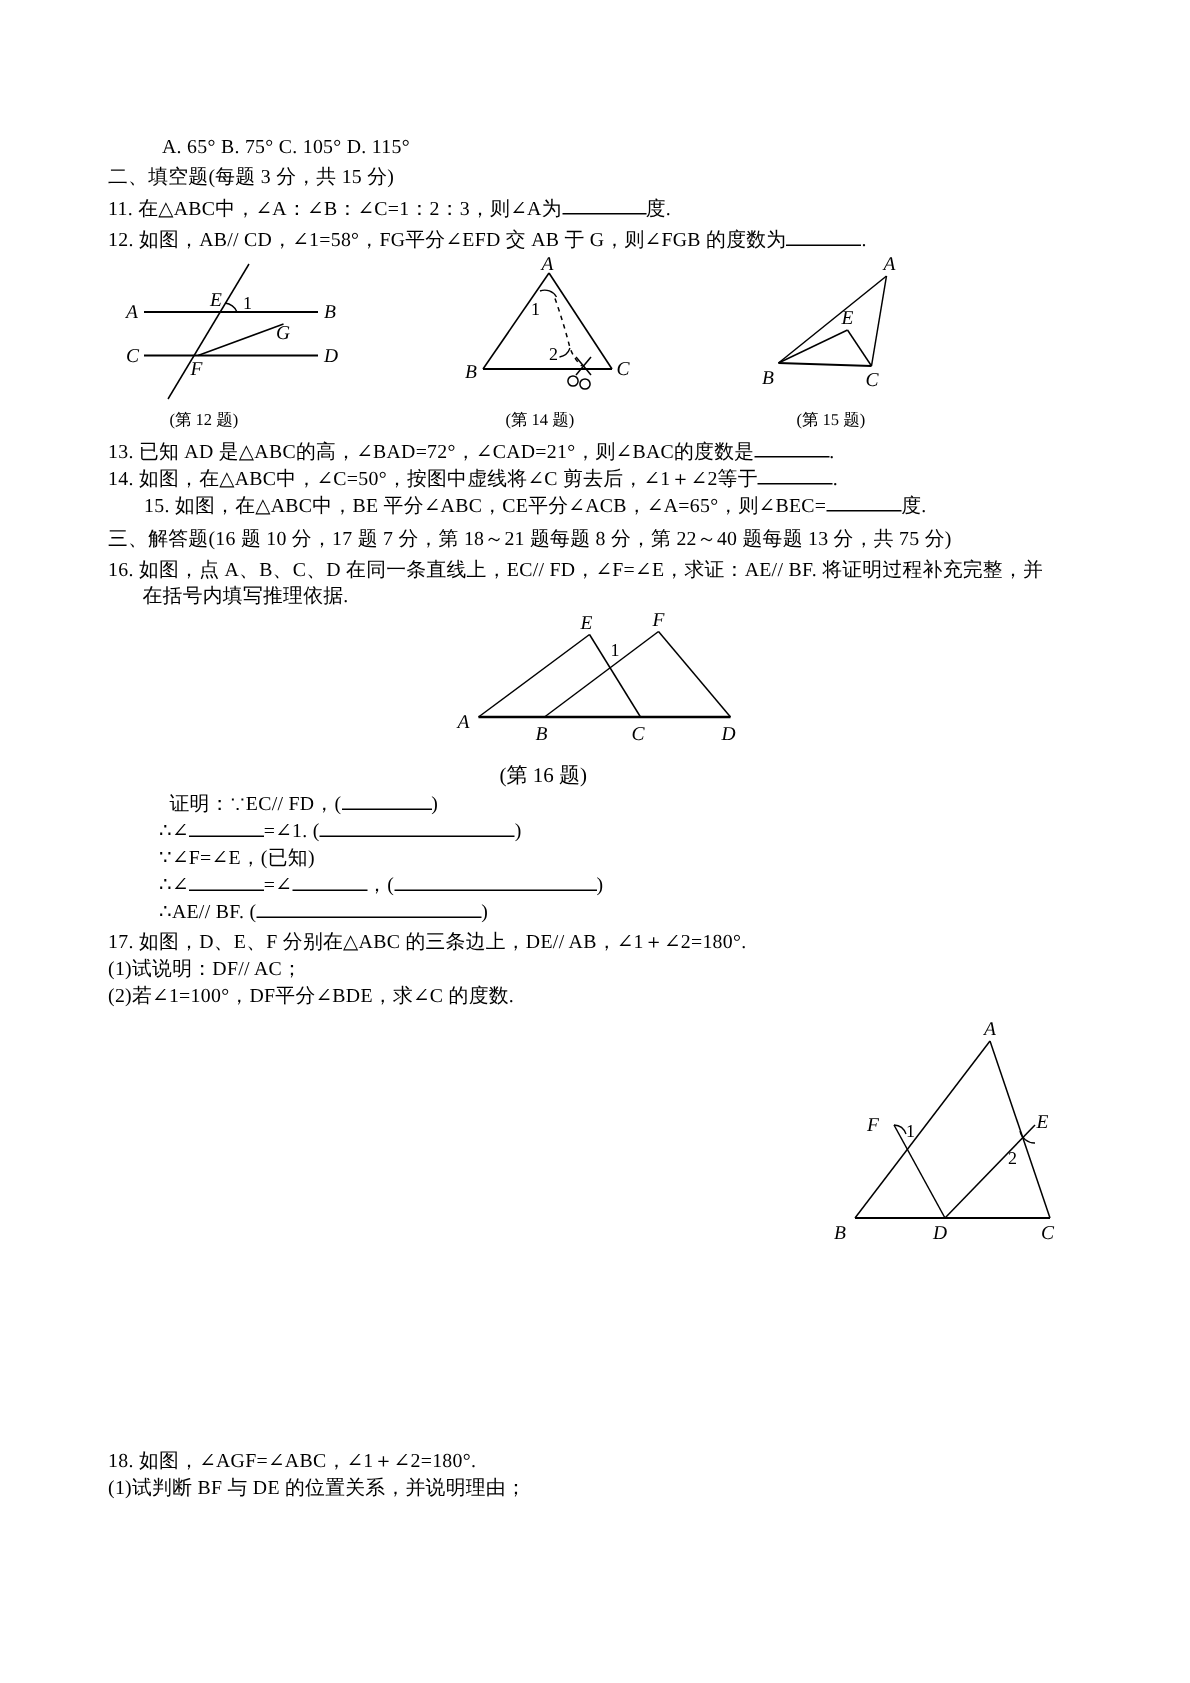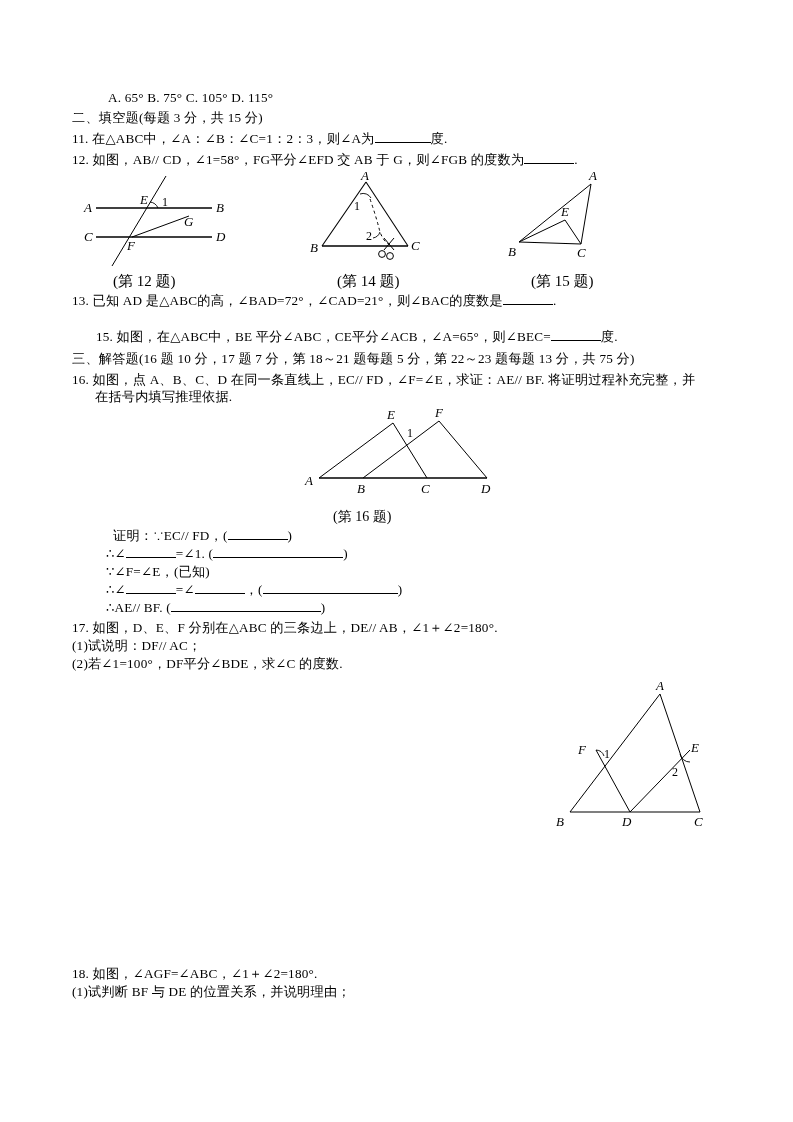--- a/index.html
+++ b/index.html
@@ -30,21 +30,21 @@
   }
   .blank {
     display: inline-block;
     border-bottom: 1px solid #000;
     vertical-align: baseline;
   }
   .b50 { width: 50px; }
   .b56 { width: 56px; }
   .cap {
     position: absolute;
-    font-size: 15px;
+    font-size: 11px;
     white-space: nowrap;
   }
   .fig {
     position: absolute;
   }
   svg { display: block; overflow: visible; }
   text {
     font-family: "Liberation Serif", "DejaVu Serif", serif;
     font-style: italic;
     font-size: 13px;
@@ -129,27 +129,31 @@
       <text x="56" y="46">E</text>
     </svg>
   </div>
   <div class="cap" style="left:531px; top:272px;">(第 15 题)</div>
 
   <div class="line" style="left:72px; top:293px;text-align:right;">
     <span>13.</span>
     <span>已知 AD 是△ABC的高，∠BAD=72°，∠CAD=21°，则∠BAC的度数是</span><span class="blank b50"></span><span>.</span>
   </div>
 
+  <div class="line" style="left:72px; top:311px;">
+    <span>14.</span>
+    <span>如图，在△ABC中，∠C=50°，按图中虚线将∠C 剪去后，∠1＋∠2等于</span><span class="blank b50"></span><span>.</span>
+  </div>
 
   <div class="line" style="left:72px; top:329px;margin-left:24px;">
     <span>15.</span>
     <span>如图，在△ABC中，BE 平分∠ABC，CE平分∠ACB，∠A=65°，则∠BEC=</span><span class="blank b50"></span><span>度.</span>
   </div>
 
-  <div class="line" style="left:72px; top:351px;">三、解答题(16 题 10 分，17 题 7 分，第 18～21 题每题 5 分，第 22～23 题每题 13 分，共 75 分)</div>
+  <div class="line" style="left:72px; top:351px;">三、解答题(16 题 10 分，17 题 7 分，第 18～21 题每题 8 分，第 22～40 题每题 13 分，共 75 分)</div>
 
   <div class="line" style="left:72px; top:372px;">
     <span>16.</span>
     <span>如图，点 A、B、C、D 在同一条直线上，EC// FD，∠F=∠E，求证：AE// BF. 将证明过程补充完整，并</span>
   </div>
   <div class="line" style="left:95px; top:389px;">在括号内填写推理依据.</div>
 
   <div class="fig" style="left:305px; top:405px;">
     <svg width="200" height="90" viewBox="0 0 200 90">
       <line x1="14" y1="73" x2="182" y2="73" stroke="#000" stroke-width="1.6"></line>

